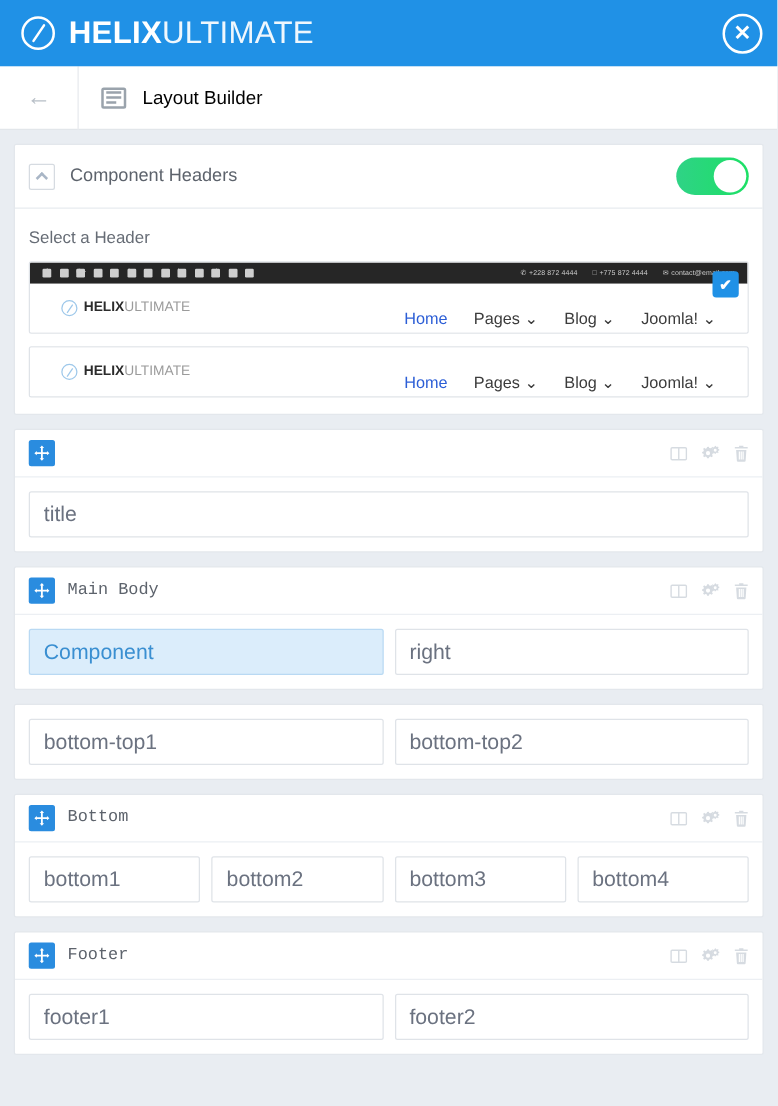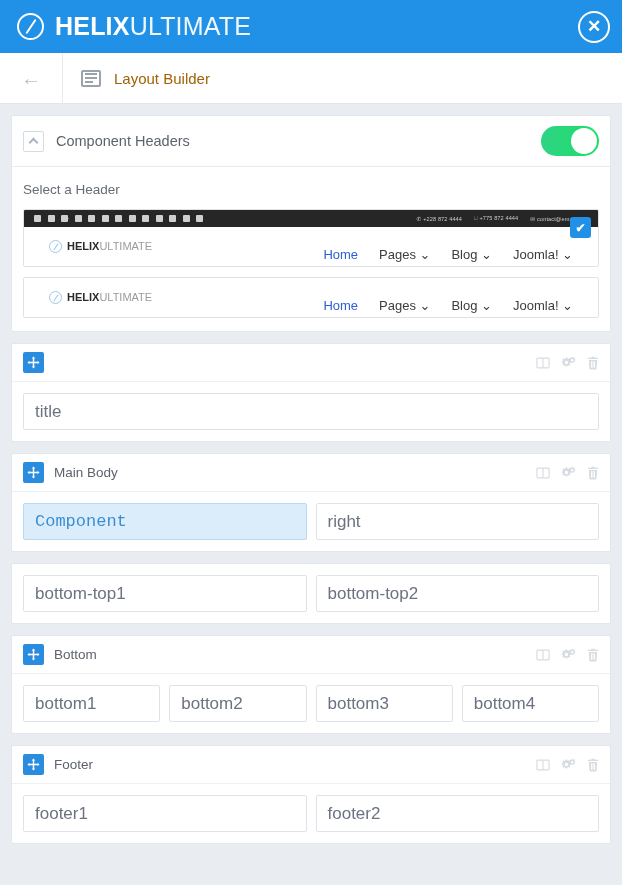--- a/index.html
+++ b/index.html
@@ -46,21 +46,21 @@
   }
   .crumb-icon {
     width: 20px; height: 17px; margin-left: 18px; margin-right: 13px;
     border: 2px solid #9aa3ac; border-radius: 2px;
     display: flex; flex-direction: column; justify-content: center; gap: 2px; padding: 0 2px;
   }
   .crumb-icon i { display:block; height: 2px; background: #9aa3ac; }
   .crumb-icon i:nth-child(1){ width: 100%; }
   .crumb-icon i:nth-child(2){ width: 100%; }
   .crumb-icon i:nth-child(3){ width: 70%; }
-  .crumb-title { font-size: 15px; color: #a16207; }
+  .crumb-title { font-size: 15px; color: #000000; }
 
   
   .page { padding: 11px 11px 0 11px; }
 
   .card {
     background: #fff; border: 1px solid #e3e7ec; border-radius: 2px;
     margin-bottom: 11px;
   }
 
   
@@ -136,39 +136,40 @@
     position: absolute; right: 7px; top: 7px;
     width: 21px; height: 21px; background: #2091e6; border-radius: 3px;
     display:flex; align-items:center; justify-content:center;
     color:#fff; font-size: 12px; font-weight: bold;
   }
 
   
   .row-head {
     height: 38px; display:flex; align-items:center; padding: 0 11px;
     border-bottom: 1px solid #eceff3;
+    font-family: Liberation Mono, monospace;
   }
   .drag-handle {
     width: 21px; height: 21px; background: #2a8cdf; border-radius: 2px;
     display:flex; align-items:center; justify-content:center; cursor: move;
     flex: none;
   }
   .drag-handle svg { display:block; }
   .row-label { font-size: 13.5px; color: #5d636c; margin-left: 10px; flex: 1; }
   .row-actions { display:flex; align-items:center; gap: 11px; }
   .row-actions .ic { cursor: pointer; opacity:.55; display:flex; }
   .row-body { display: flex; gap: 9px; padding: 11px; }
   .block {
     flex: 1; min-width: 0; height: 37px;
     border: 1px solid #dfe3e8; border-radius: 2px; background: #fff;
     display:flex; align-items:center; padding: 0 11px;
     font-size: 17px; color: #6b7280; cursor: pointer;
   }
   .block.component {
-    background: #dbedfb; border-color: #b9d9f3; color: #3a8fd1; font-family: Liberation Mono, monospace;
+    background: #dbedfb; border-color: #b9d9f3; color: #3a8fd1;
   }
 </style>
 </head>
 <body>
 
 <div class="topbar">
   <div class="brand">
     <div class="brand-mark"></div>
     <div class="brand-text"><span class="b1">HELIX</span><span class="b2">ULTIMATE</span></div>
   </div>

